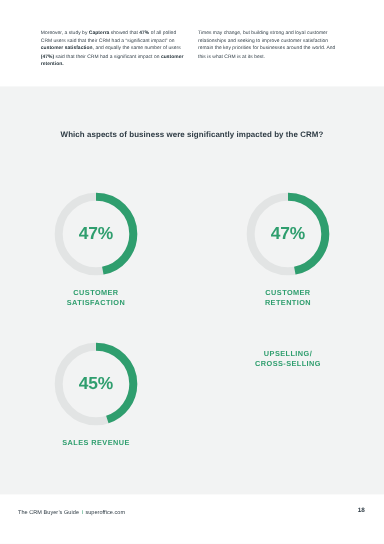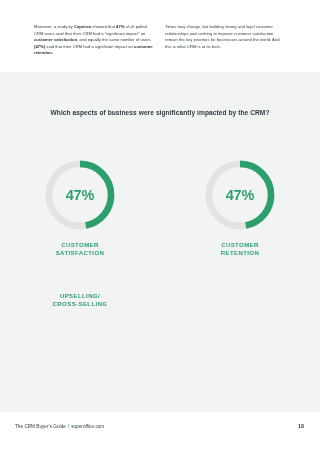--- a/index.html
+++ b/index.html
@@ -186,20 +186,30 @@
           <svg class="donut-svg" viewBox="0 0 100 100">
             <circle cx="50" cy="50" r="42" fill="none" stroke="#e2e4e4" stroke-width="9"></circle>
             <circle class="arc" cx="50" cy="50" r="42" fill="none" stroke="#2f9e6e" stroke-width="9" stroke-linecap="butt" transform="rotate(-90 50 50)" stroke-dasharray="124.03007796372503 139.8637049378176"></circle>
           </svg>
           <div class="donut-value">47%</div>
         </div>
         <div class="donut-label">CUSTOMER
 RETENTION</div>
       </div>
 
+      <div class="donut-cell">
+        <div class="donut-wrap">
+          <svg class="donut-svg" viewBox="0 0 100 100">
+            <circle cx="50" cy="50" r="42" fill="none" stroke="#e2e4e4" stroke-width="9"></circle>
+            <circle class="arc" cx="50" cy="50" r="42" fill="none" stroke="#2f9e6e" stroke-width="9" stroke-linecap="butt" transform="rotate(-90 50 50)" stroke-dasharray="118.75220230569418 145.14158059584844"></circle>
+          </svg>
+          <div class="donut-value">45%</div>
+        </div>
+        <div class="donut-label">SALES REVENUE</div>
+      </div>
 
       <div class="donut-cell">
         <div class="donut-label">UPSELLING/
 CROSS-SELLING</div>
       </div>
 
     </div>
   </div>
 
   <div class="footer">

